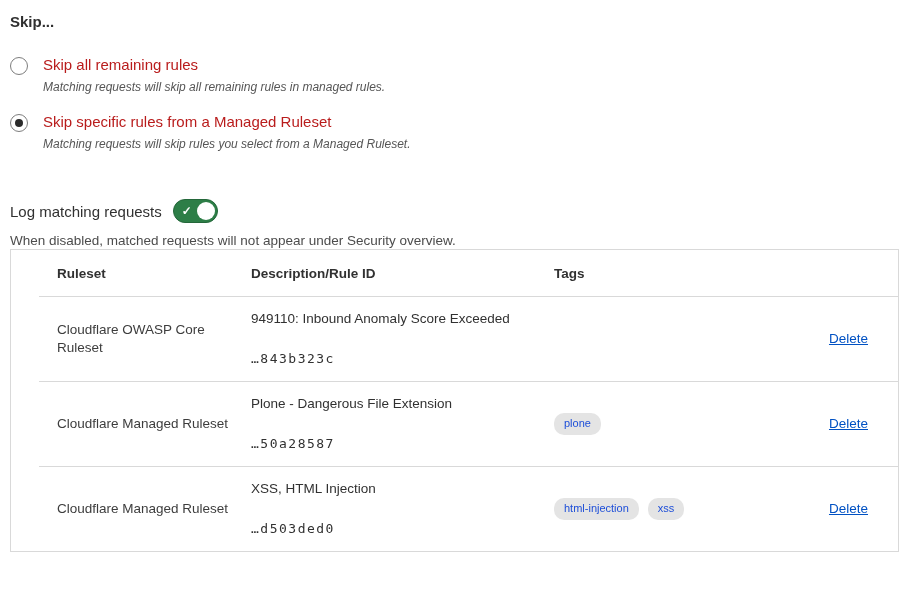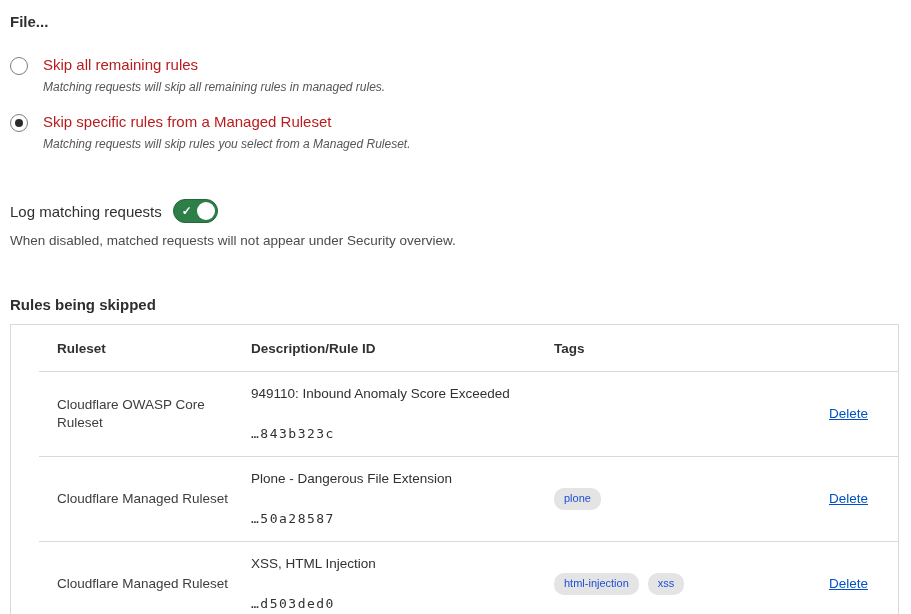--- a/index.html
+++ b/index.html
@@ -110,21 +110,21 @@
   .delete-link{
     color:var(--link_blue,#0051c3);
     font-size:13.5px;text-decoration:underline;cursor:pointer;
   }
 </style>
 </head>
 <body>
 
 <div class="page">
 
-  <h3 class="section-heading">File...</h3>
+  <h3 class="section-heading">Skip...</h3>
 
   <div class="option-row">
     <div class="radio"></div>
     <div class="option-text">
       <div class="option-label">Skip all remaining rules</div>
       <div class="option-desc">Matching requests will skip all remaining rules in managed rules.</div>
     </div>
   </div>
 
   <div class="option-row">
@@ -137,21 +137,20 @@
 
   <div class="toggle-row">
     <span class="toggle-label">Log matching requests</span>
     <div class="toggle">
       <span class="check">✓</span>
       <span class="knob"></span>
     </div>
   </div>
   <div class="toggle-note">When disabled, matched requests will not appear under Security overview.</div>
 
-  <h3 class="table-heading">Rules being skipped</h3>
 
   <div class="rules-table">
 
     <div class="thead">
       <div class="th">Ruleset</div>
       <div class="th">Description/Rule ID</div>
       <div class="th">Tags</div>
       <div class="th"></div>
     </div>
 

